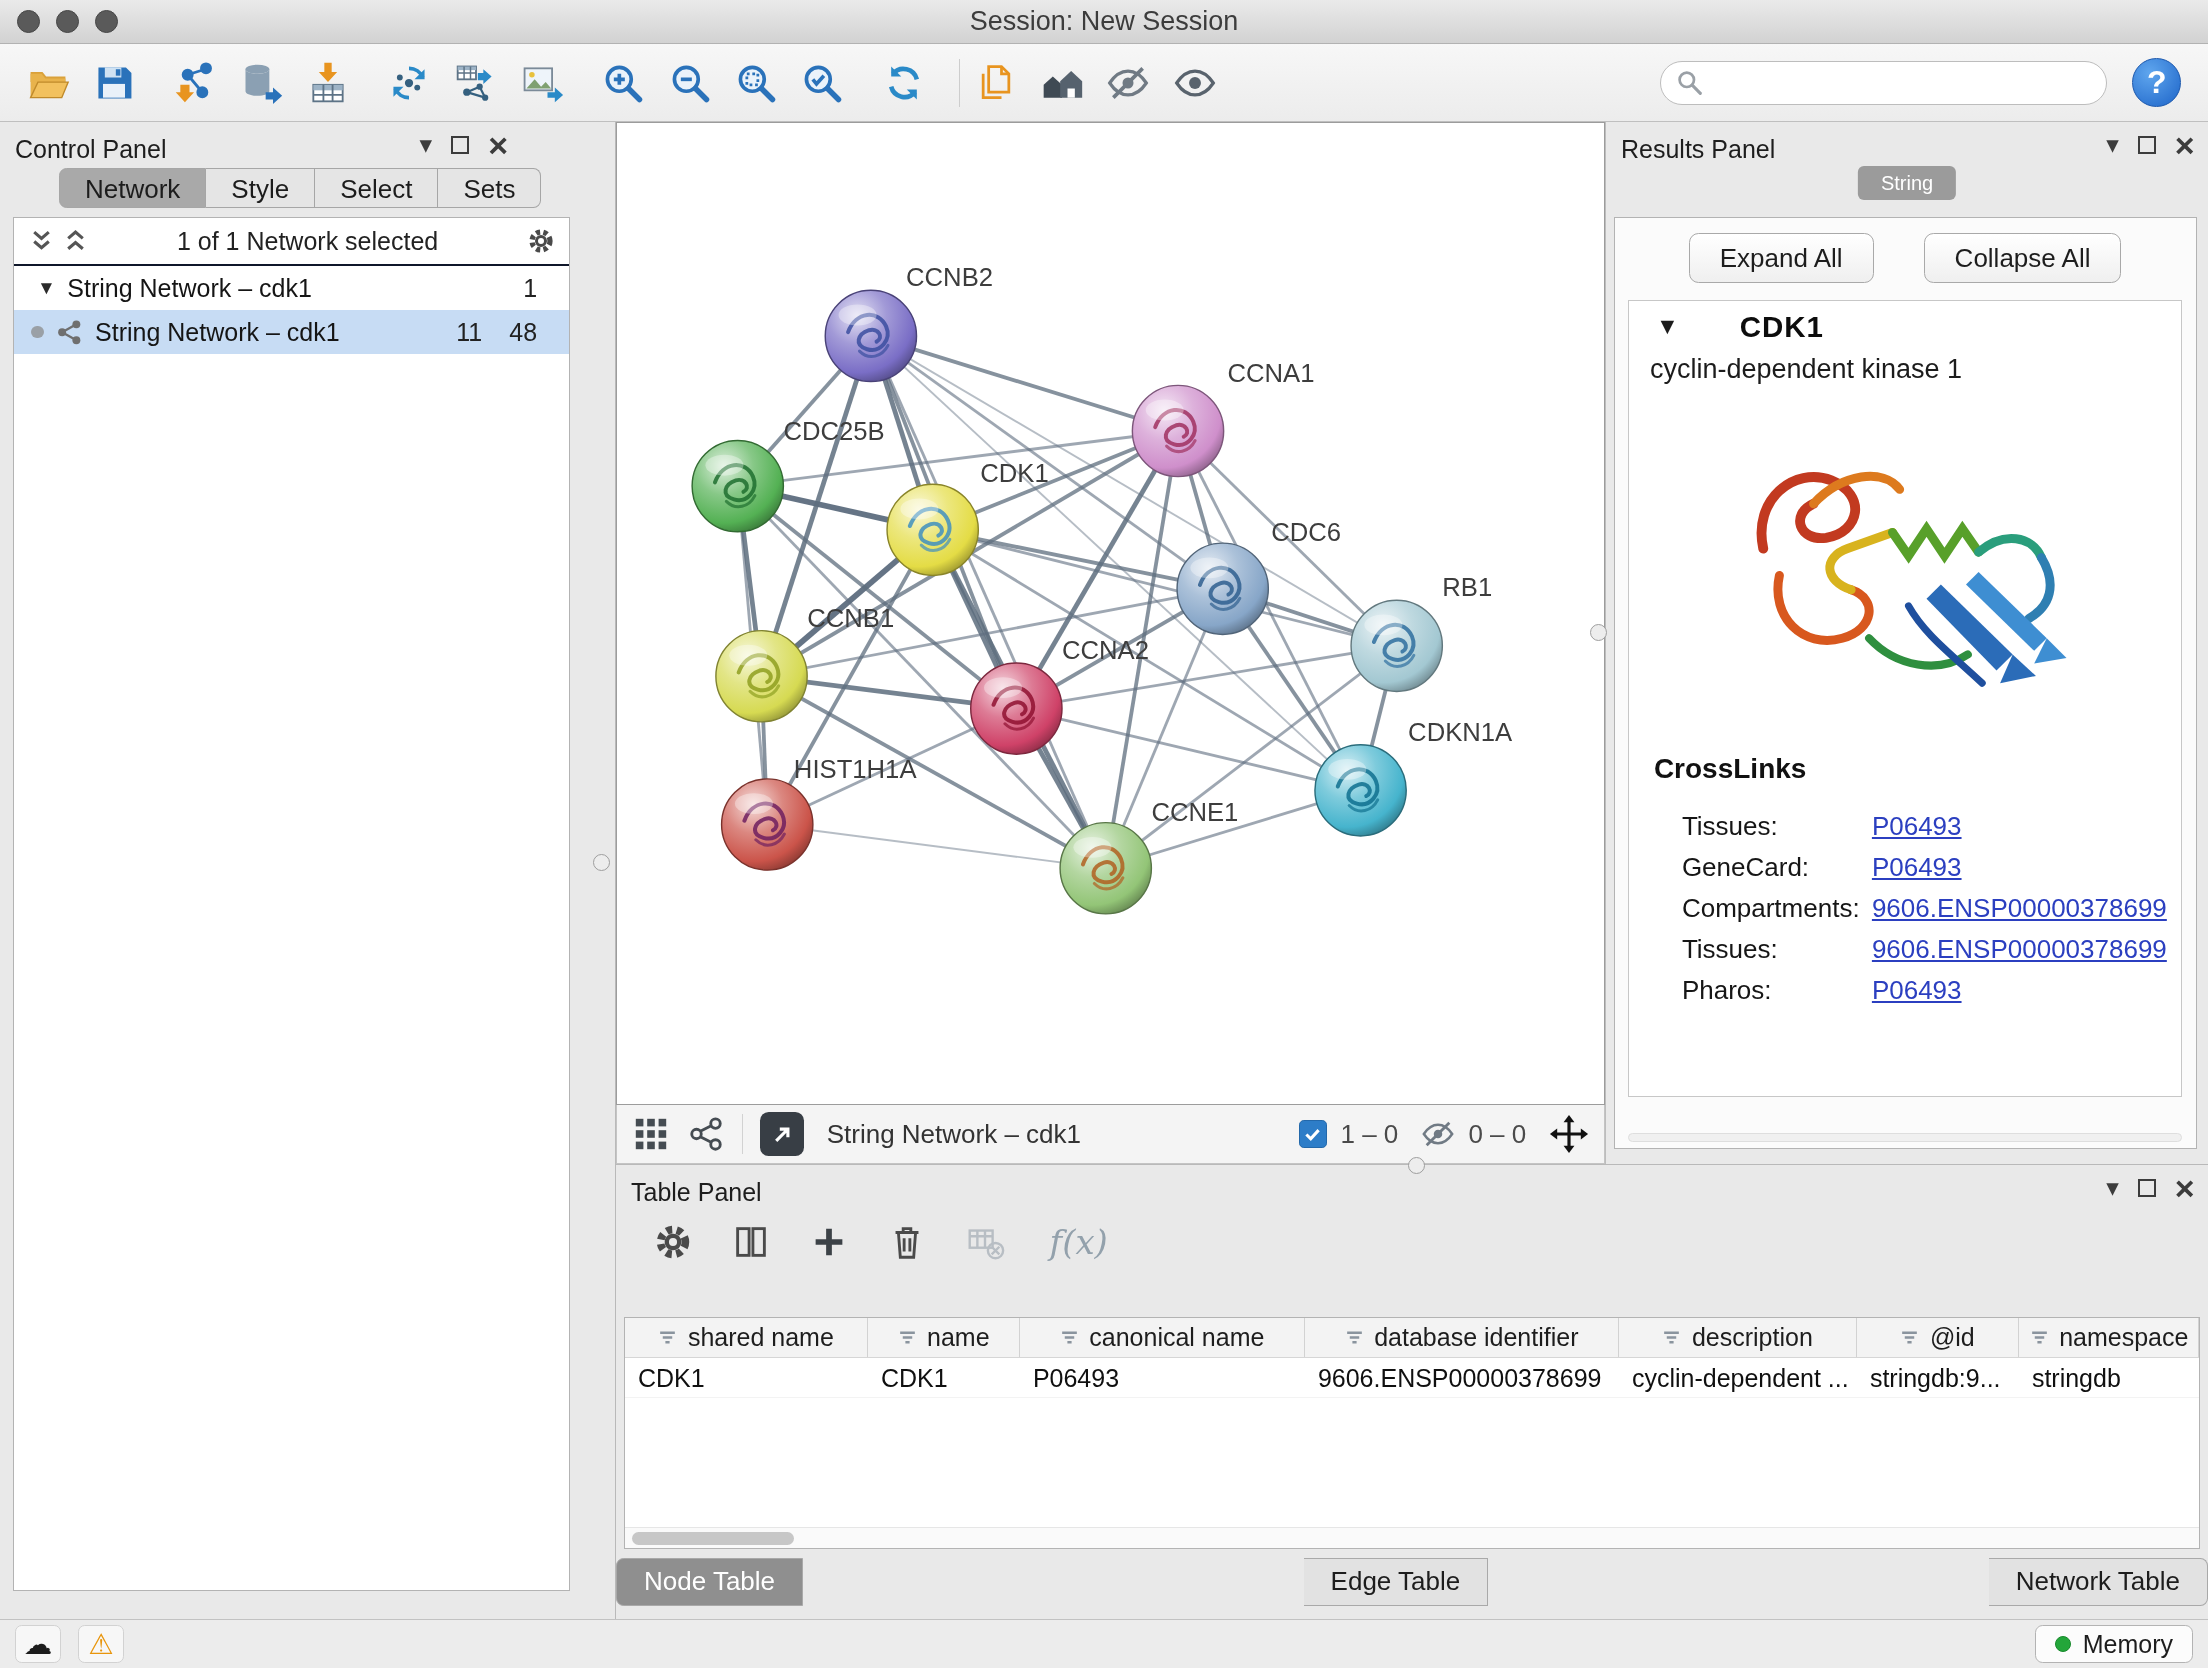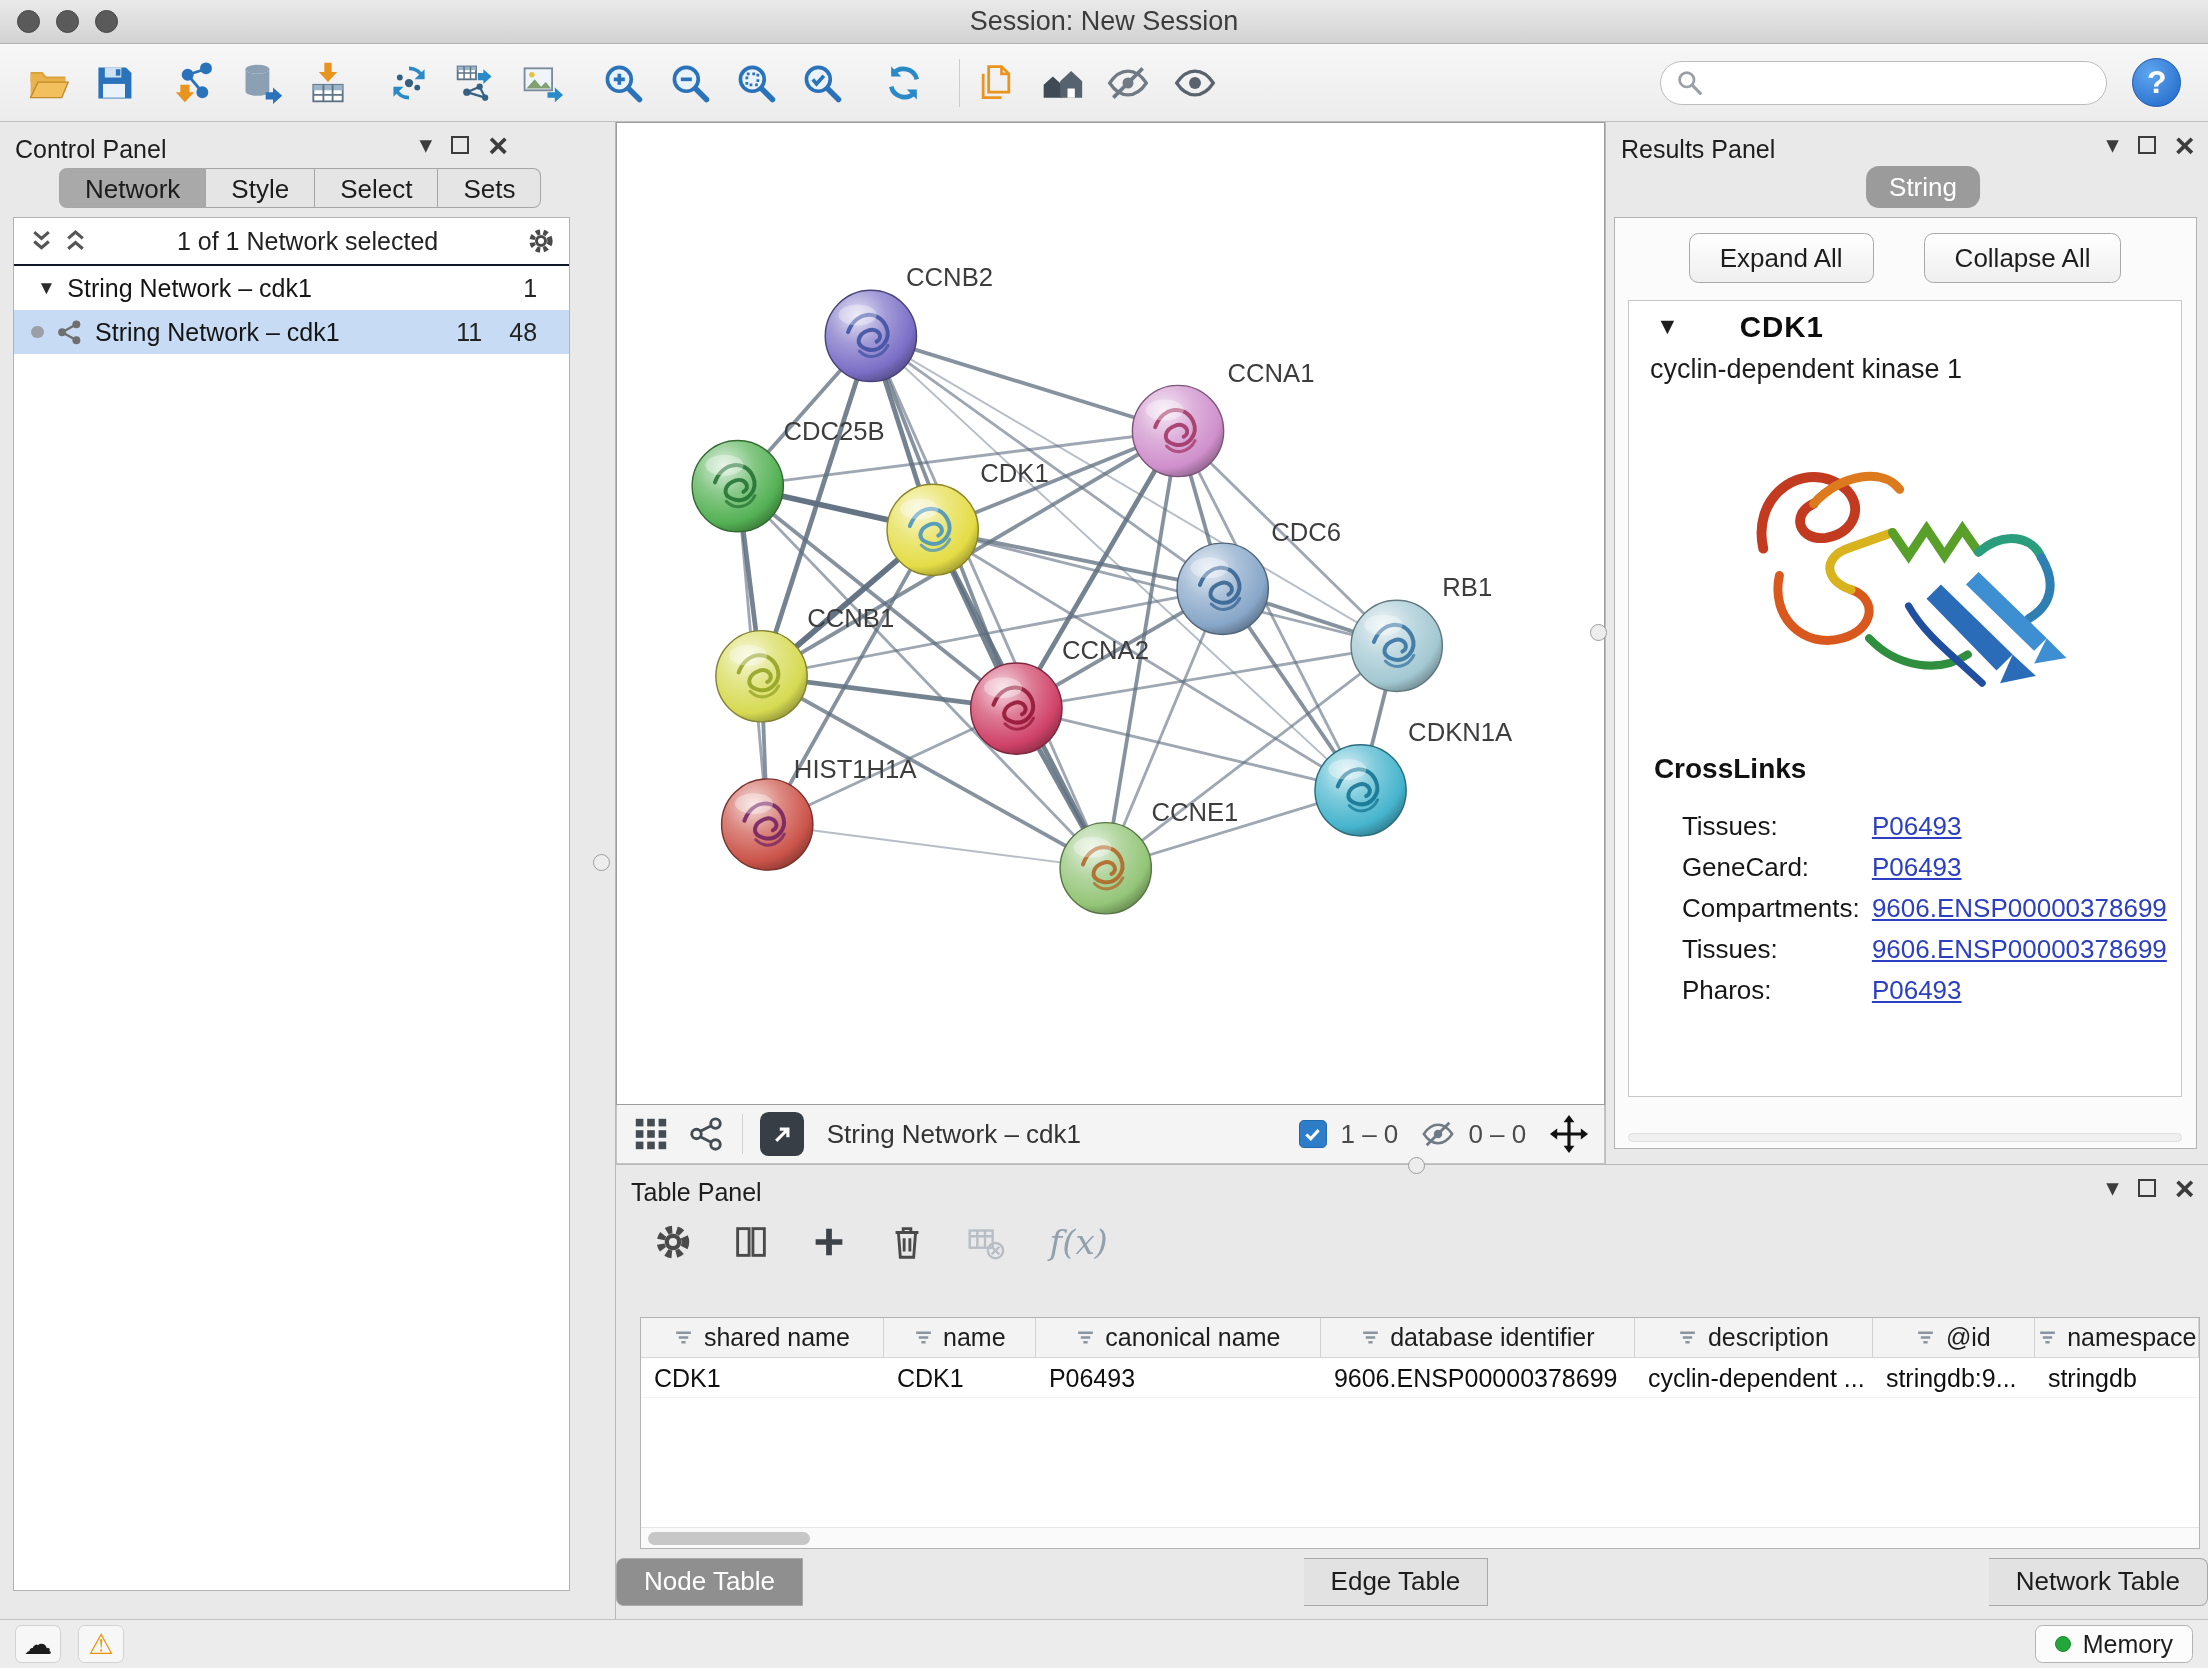--- a/index.html
+++ b/index.html
@@ -62,42 +62,42 @@
 .dark-btn{width:44px;height:44px;border-radius:8.6px;background:#383e45;display:flex;align-items:center;justify-content:center;}
 .dark-btn svg{width:27px;height:27px;}
 .ct-name{font-size:26px;color:#333;margin-left:5.7px;}
 .ct-right{margin-left:auto;display:flex;align-items:center;gap:13.3px;}
 .cb{width:28.5px;height:28.5px;background:#2d7dc8;border:1px solid #2368aa;border-radius:4.8px;display:inline-flex;align-items:center;justify-content:center;}
 .cb svg{width:21px;height:21px;}
 .ct-count{font-size:26px;color:#4a4a4a;margin-right:9.5px;}
 
 
 .results-panel{flex:1;background:#e9e9e9;border-left:1px solid #bdbdbd;position:relative;min-width:0;}
-.string-pill{position:absolute;top:44px;left:50%;transform:translateX(-50%);background:#9b9b9b;color:#fff;font-size:26px;padding:5.7px 23px;border-radius:13px;margin-left:16px;}
+.string-pill{position:absolute;top:44px;left:50%;transform:translateX(-50%);background:#9b9b9b;color:#fff;font-size:20px;padding:5.7px 23px;border-radius:6px;}
 .results-box{position:absolute;left:7.6px;right:11.4px;top:95px;bottom:15px;background:#fbfbfb;border:1px solid #b3b3b3;padding:15px 13.3px 19px;}
 .rb-buttons{display:flex;justify-content:center;gap:50px;}
 .rb-btn{font-size:26px;padding:8.6px 30px;border:1px solid #a9a9a9;border-radius:9.5px;background:linear-gradient(#ffffff,#efefef);color:#1d1d1d;}
 .protein-card{margin-top:17px;border:1px solid #c7c7c7;background:#fff;height:calc(100% - 99px);position:relative;overflow:hidden;}
 .pc-header{height:51px;display:flex;align-items:center;font-size:29.5px;font-weight:bold;color:#0d0d0d;}
 .pc-tri{font-size:23px;font-weight:normal;color:#1c1c1c;margin-left:27px;}
 .pc-name{margin-left:61px;letter-spacing:1px;}
 .pc-desc{font-size:27px;color:#1c1c1c;margin:1.9px 0 0 21px;}
 .pc-art{display:block;margin:28.5px auto 5.7px;}
 .pc-cross-title{font-size:28px;font-weight:bold;color:#111;margin:25px 0 21px 25px;}
 .cl-row{display:flex;align-items:center;height:41px;font-size:26px;}
 .cl-label{margin-left:53px;width:190px;color:#161616;flex:none;}
 .cl-value{color:#2b3fc0;text-decoration:underline;white-space:nowrap;}
 .rb-scroll{position:absolute;left:13.3px;right:13.3px;bottom:5.7px;height:9.5px;background:#f0f0f0;border:1px solid #dedede;border-radius:4.8px;}
 
 
 .table-panel{flex:1;background:#e9e9e9;border-top:1px solid #b9b9b9;position:relative;}
 .tp-toolbar{display:flex;align-items:center;gap:36px;padding:7.6px 0 0 36px;height:63px;}
 .tp-ic svg{width:42px;height:42px;display:block;}
 .fx{font-family:"DejaVu Serif",serif;font-style:italic;font-size:34px;color:#93a1ac;margin-left:7.6px;}
-.table-box{position:absolute;left:7.6px;right:7.6px;top:152px;bottom:70px;background:#fff;border:1px solid #b3b3b3;overflow:hidden;margin-left:16px;}
+.table-box{position:absolute;left:7.6px;right:7.6px;top:152px;bottom:70px;background:#fff;border:1px solid #b3b3b3;overflow:hidden;}
 .t-head{display:flex;height:40px;background:#f3f3f3;border-bottom:1px solid #d6d6d6;}
 .th{display:flex;align-items:center;justify-content:center;gap:9.5px;font-size:25px;color:#1d1d1d;border-right:1px solid #d2d2d2;overflow:hidden;white-space:nowrap;flex:none;}
 .sort-ic{width:21px;height:21px;flex:none;}
 .tr{display:flex;height:40px;border-bottom:1px solid #f3f3f3;}
 .td{font-size:25px;color:#101010;padding:5.7px 13.3px;white-space:nowrap;overflow:hidden;flex:none;}
 .t-scroll{position:absolute;left:0;right:0;bottom:0;height:21px;background:#fafafa;border-top:1px solid #e6e6e6;}
 .t-thumb{position:absolute;left:7.6px;top:3.8px;width:162px;height:13.3px;background:#c7c7c7;border-radius:6.7px;}
 .tp-tabs{position:absolute;left:0;right:0;bottom:13.3px;display:flex;justify-content:space-between;gap:25px;}
 .tp-tab{font-size:26px;padding:7.6px 27px;background:#e2e2e2;border:1px solid #a9a9a9;border-left:none;color:#1d1d1d;}
 .tp-tab:first-child{border-left:1px solid #a9a9a9;border-radius:7.6px 0 0 7.6px;}

